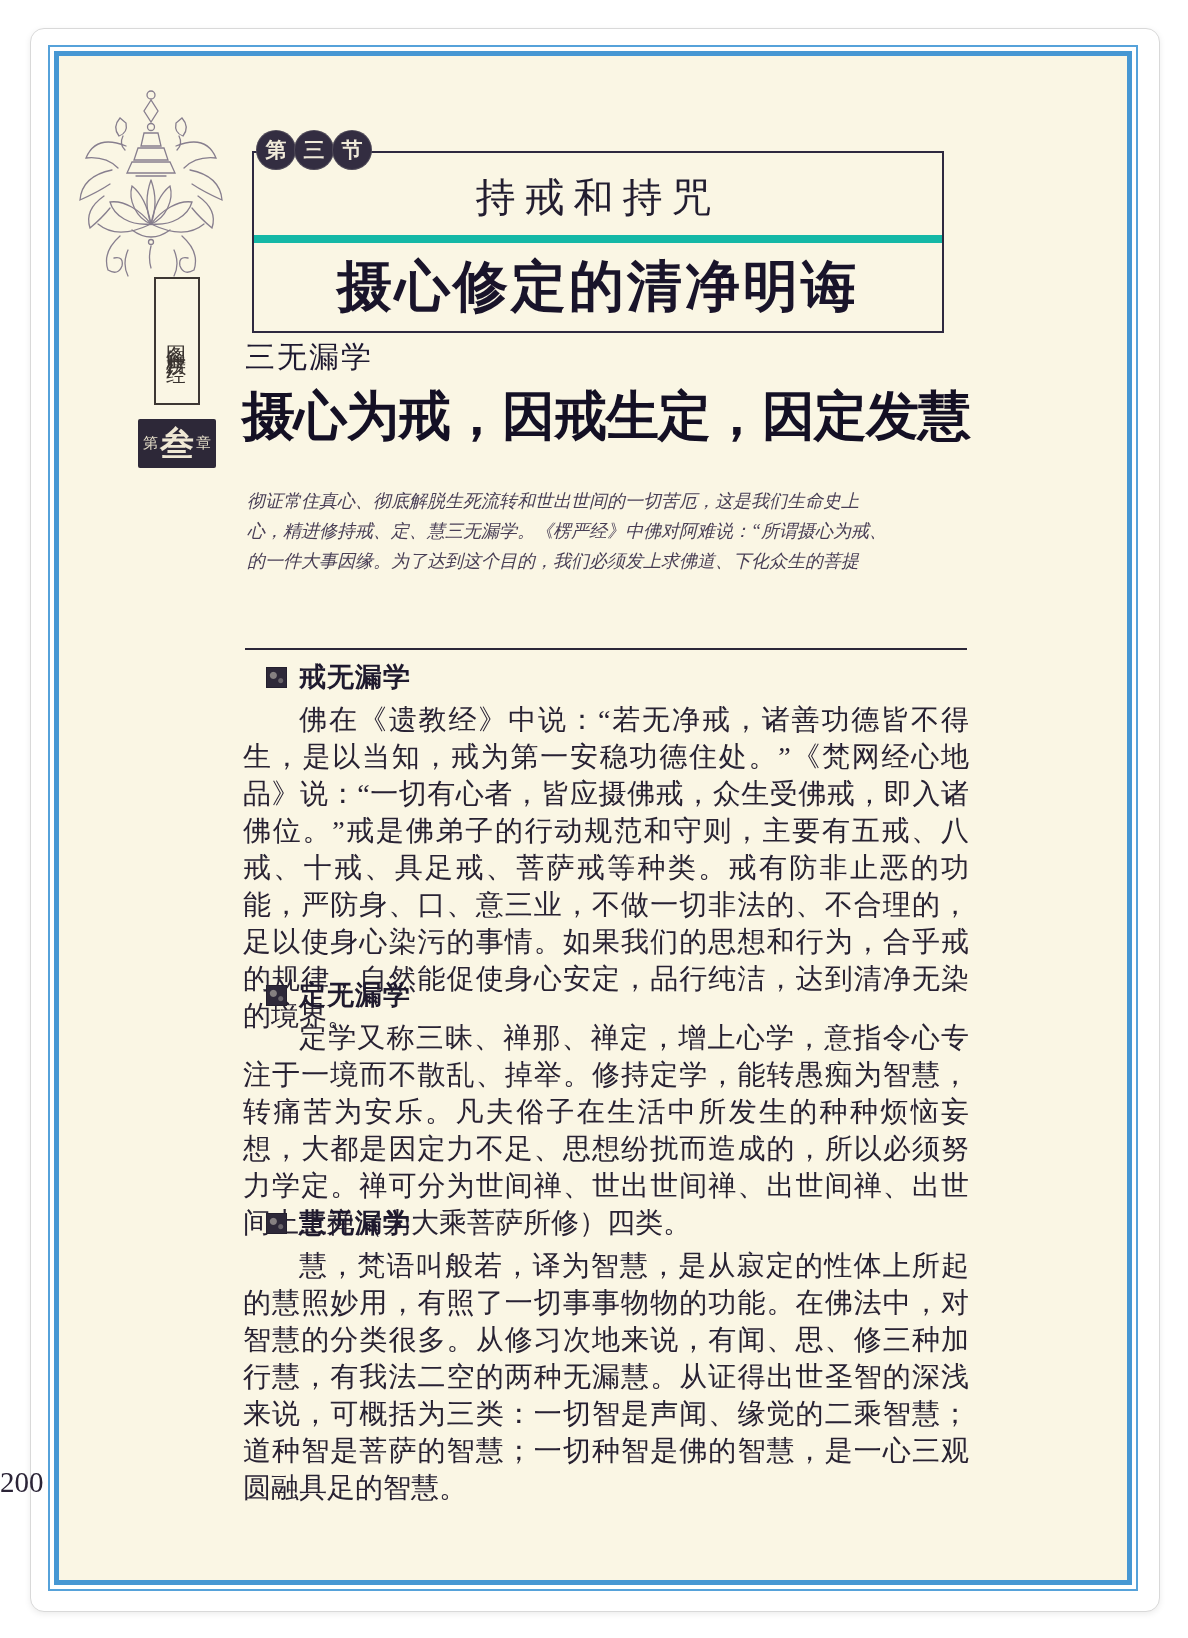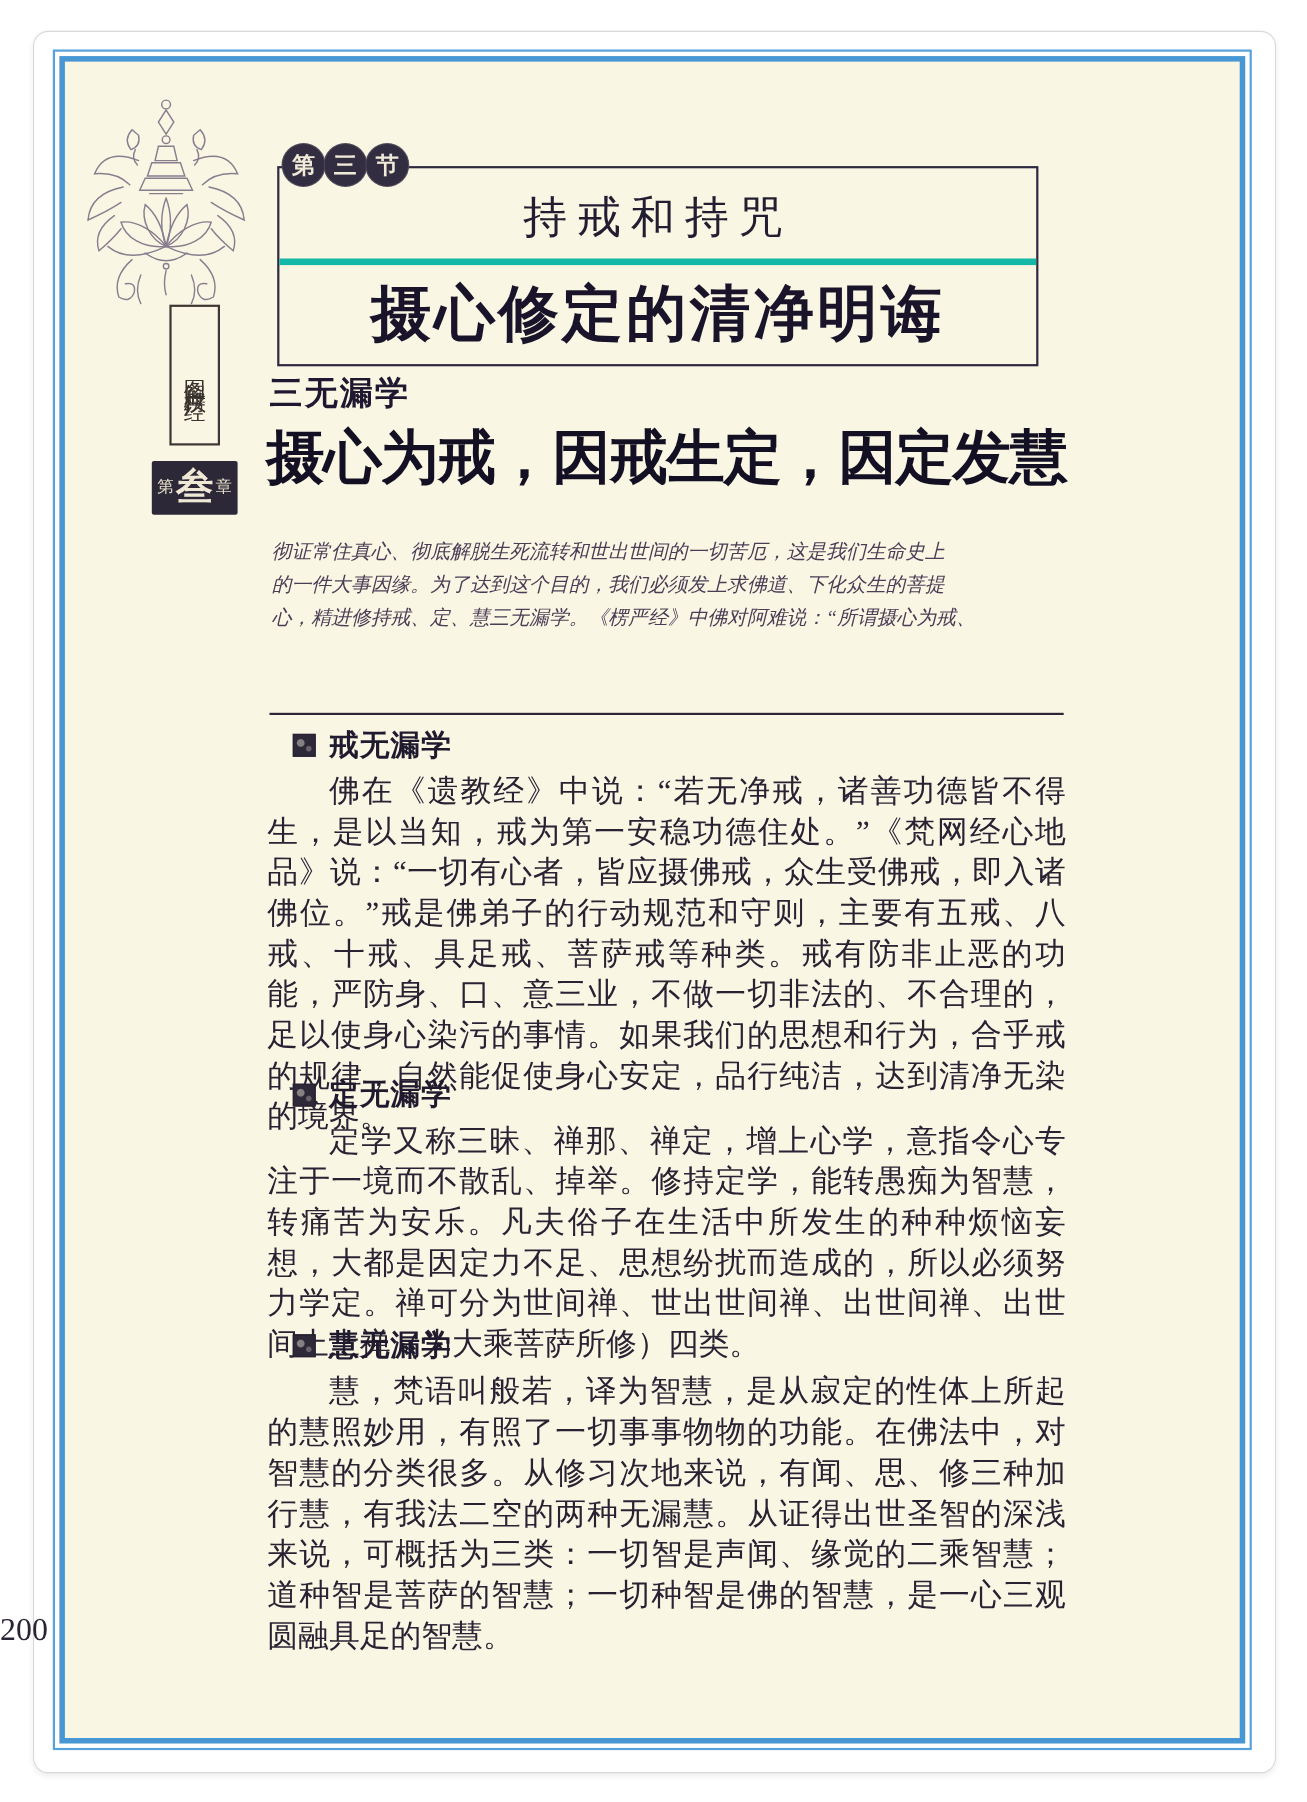--- a/index.html
+++ b/index.html
@@ -48,29 +48,29 @@
     display:flex;align-items:center;justify-content:center;
     font-size:21px;font-weight:bold;margin-right:-2px;
     font-family:"Liberation Sans", sans-serif;
     box-shadow:0 0 0 1px rgba(250,246,228,0.15) inset;
   }
   .title-box{
     position:absolute;left:252px;top:151px;width:688px;height:178px;
     border:2px solid #2e2940;display:flex;flex-direction:column;
   }
   .title-box .row1{
-    height:76px;border-bottom:6px solid #14b8a6;display:flex;align-items:center;justify-content:center;
+    height:76px;border-bottom:8px solid #14b8a6;display:flex;align-items:center;justify-content:center;
     font-size:40px;letter-spacing:9px;color:#221d30;padding-top:6px;
   }
   .title-box .row2{
     flex:1;display:flex;align-items:center;justify-content:center;
     font-size:55px;font-weight:900;letter-spacing:3px;color:#19142a;
   }
   .kicker{
-    position:absolute;left:245px;top:337px;font-size:30px;font-weight:700;color:#1e1930;
+    position:absolute;left:245px;top:337px;font-size:30px;font-weight:400;color:#1e1930;
     font-family:"Liberation Sans", sans-serif;letter-spacing:2px;
   }
   .headline{
     position:absolute;left:242px;top:381px;width:730px;
     font-size:53px;font-weight:900;letter-spacing:-1px;color:#141024;
     font-family:Liberation Mono, monospace;white-space:nowrap;
   }
   
   .intro{
     position:absolute;left:247px;top:486px;width:722px;color:#483e55;
@@ -175,22 +175,22 @@
   <div class="title-box">
     <div class="row1">持戒和持咒</div>
     <div class="row2">摄心修定的清净明诲</div>
   </div>
 
   <div class="kicker">三无漏学</div>
   <div class="headline">摄心为戒，因戒生定，因定发慧</div>
 
   <div class="intro">
     <div>彻证常住真心、彻底解脱生死流转和世出世间的一切苦厄，这是我们生命史上</div>
+    <div>心，精进修持戒、定、慧三无漏学。《楞严经》中佛对阿难说：“所谓摄心为戒、</div>
     <div>的一件大事因缘。为了达到这个目的，我们必须发上求佛道、下化众生的菩提</div>
-    <div>心，精进修持戒、定、慧三无漏学。《楞严经》中佛对阿难说：“所谓摄心为戒、</div>
   </div>
 
   <div class="rule"></div>
 
   <div class="section sec-1">
     <div class="section-header">
       <div class="sec-icon"></div>
       <div class="section-title">戒无漏学</div>
     </div>
     <div class="section-body">佛在《遗教经》中说：“若无净戒，诸善功德皆不得生，是以当知，戒为第一安稳功德住处。”《梵网经心地品》说：“一切有心者，皆应摄佛戒，众生受佛戒，即入诸佛位。”戒是佛弟子的行动规范和守则，主要有五戒、八戒、十戒、具足戒、菩萨戒等种类。戒有防非止恶的功能，严防身、口、意三业，不做一切非法的、不合理的，足以使身心染污的事情。如果我们的思想和行为，合乎戒的规律，自然能促使身心安定，品行纯洁，达到清净无染的境界。</div>

